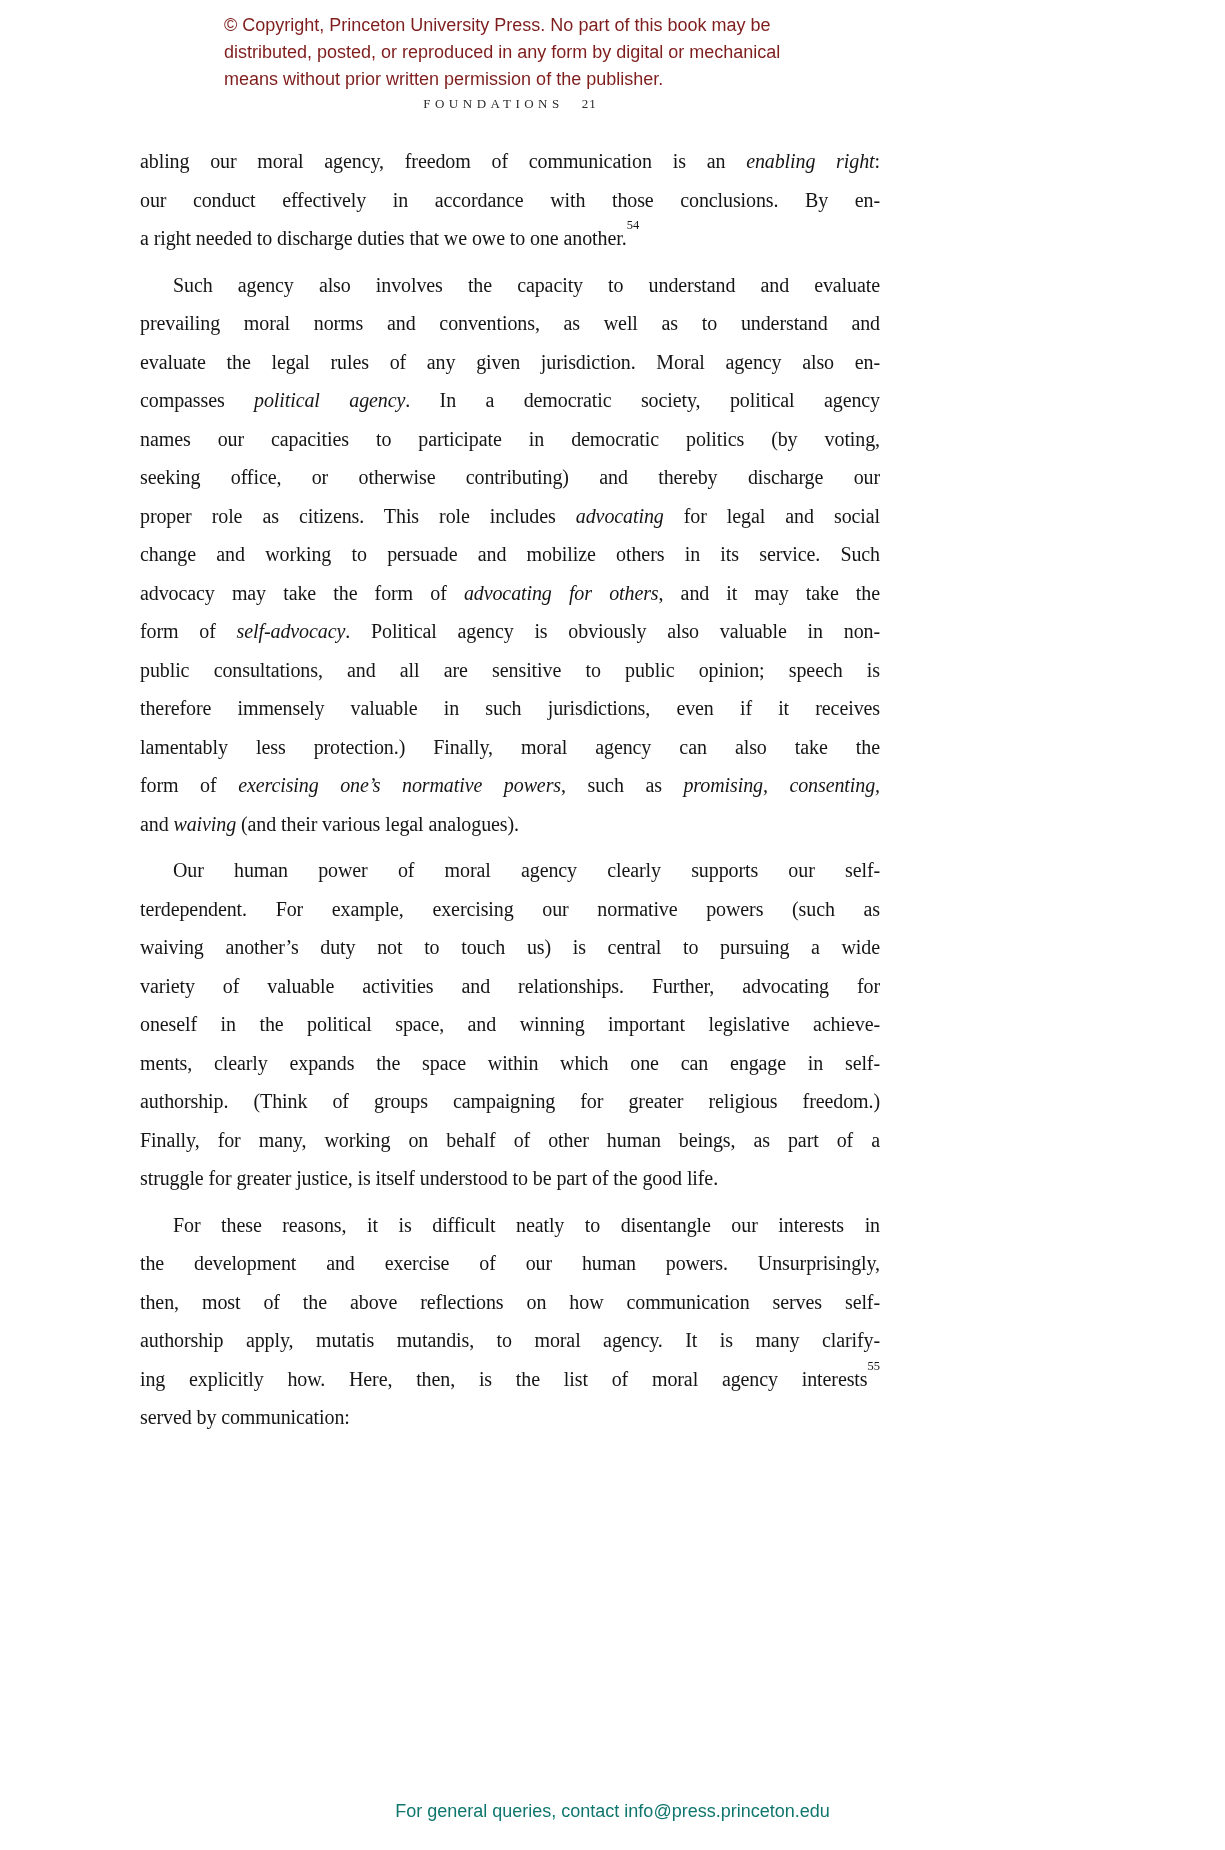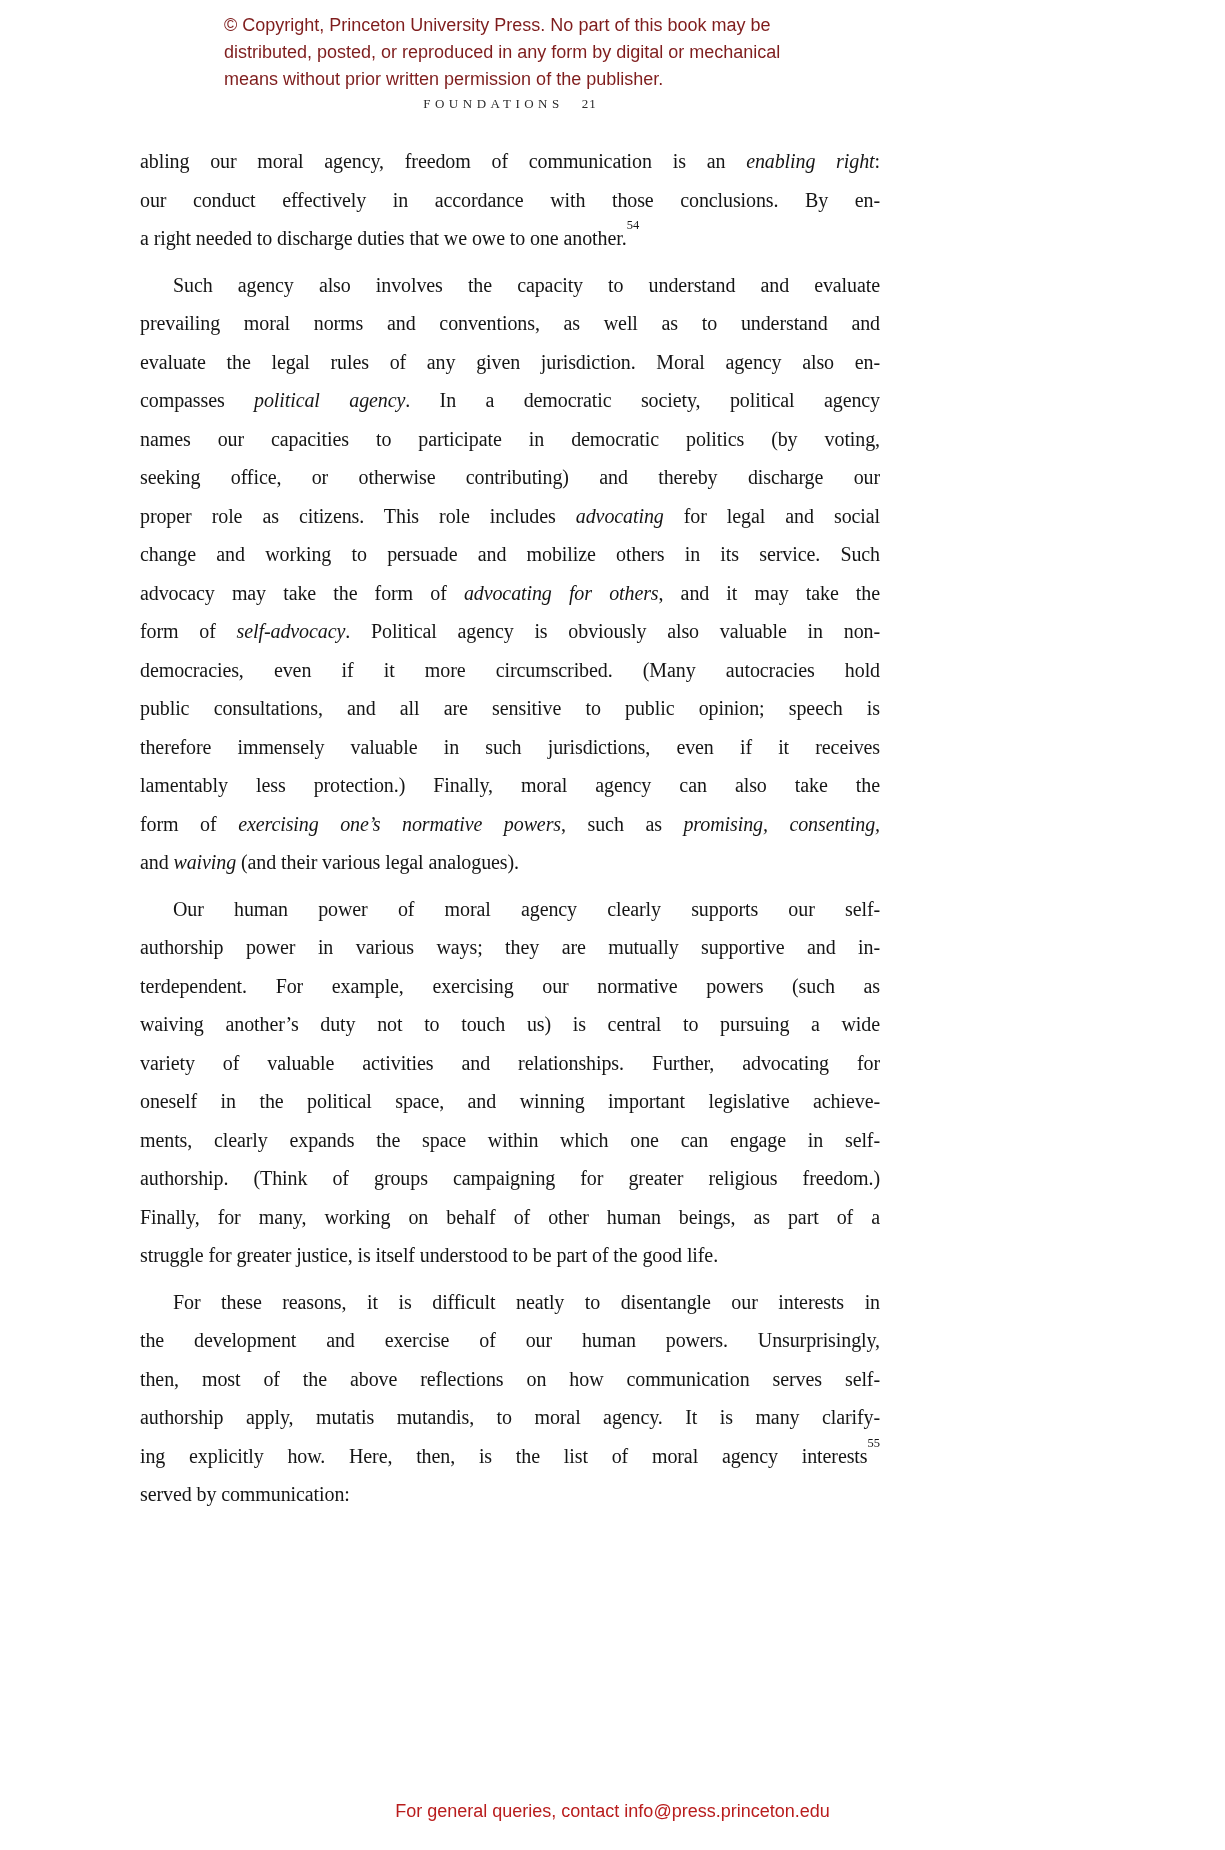--- a/index.html
+++ b/index.html
@@ -41,21 +41,21 @@
   .it { font-style: italic; }
   sup.fn {
     font-size: 12.5px; line-height: 0;
     position: relative; top: -8px; letter-spacing: 0;
   }
 
   .footer {
     position: absolute; left: 0; top: 1801px; width: 1225px;
     text-align: center;
     font-family: "Liberation Sans", sans-serif;
-    font-size: 18px; color: #b91c1c;
+    font-size: 18px; color: #0f766e;
   }
 </style>
 </head>
 <body>
 
 <div class="page">
 
   <div class="copyright">
     <div>© Copyright, Princeton University Press. No part of this book may be</div>
     <div>distributed, posted, or reproduced in any form by digital or mechanical</div>
@@ -76,30 +76,28 @@
         <div class="line indent"><span>Such agency also involves the capacity to understand and evaluate</span></div>
         <div class="line"><span>prevailing moral norms and conventions, as well as to understand and</span></div>
         <div class="line"><span>evaluate the legal rules of any given jurisdiction. Moral agency also en-</span></div>
         <div class="line"><span>compasses </span><span class="it">political agency</span><span>. In a democratic society, political agency</span></div>
         <div class="line"><span>names our capacities to participate in democratic politics (by voting,</span></div>
         <div class="line"><span>seeking office, or otherwise contributing) and thereby discharge our</span></div>
         <div class="line"><span>proper role as citizens. This role includes </span><span class="it">advocating</span><span> for legal and social</span></div>
         <div class="line"><span>change and working to persuade and mobilize others in its service. Such</span></div>
         <div class="line"><span>advocacy may take the form of </span><span class="it">advocating for others</span><span>, and it may take the</span></div>
         <div class="line"><span>form of </span><span class="it">self-advocacy</span><span>. Political agency is obviously also valuable in non-</span></div>
-        <div class="line"><span>democracies, even if it more circumscribed. (Many autocracies hold</span></div>
         <div class="line"><span>public consultations, and all are sensitive to public opinion; speech is</span></div>
         <div class="line"><span>therefore immensely valuable in such jurisdictions, even if it receives</span></div>
         <div class="line"><span>lamentably less protection.) Finally, moral agency can also take the</span></div>
         <div class="line"><span>form of </span><span class="it">exercising one’s normative powers</span><span>, such as </span><span class="it">promising, consenting,</span></div>
         <div class="line para-end"><span>and </span><span class="it">waiving</span><span> (and their various legal analogues).</span></div>
       </div>
       <div>
         <div class="line indent"><span>Our human power of moral agency clearly supports our self-</span></div>
-        <div class="line"><span>authorship power in various ways; they are mutually supportive and in-</span></div>
         <div class="line"><span>terdependent. For example, exercising our normative powers (such as</span></div>
         <div class="line"><span>waiving another’s duty not to touch us) is central to pursuing a wide</span></div>
         <div class="line"><span>variety of valuable activities and relationships. Further, advocating for</span></div>
         <div class="line"><span>oneself in the political space, and winning important legislative achieve-</span></div>
         <div class="line"><span>ments, clearly expands the space within which one can engage in self-</span></div>
         <div class="line"><span>authorship. (Think of groups campaigning for greater religious freedom.)</span></div>
         <div class="line"><span>Finally, for many, working on behalf of other human beings, as part of a</span></div>
         <div class="line para-end"><span>struggle for greater justice, is itself understood to be part of the good life.</span></div>
       </div>
       <div>

